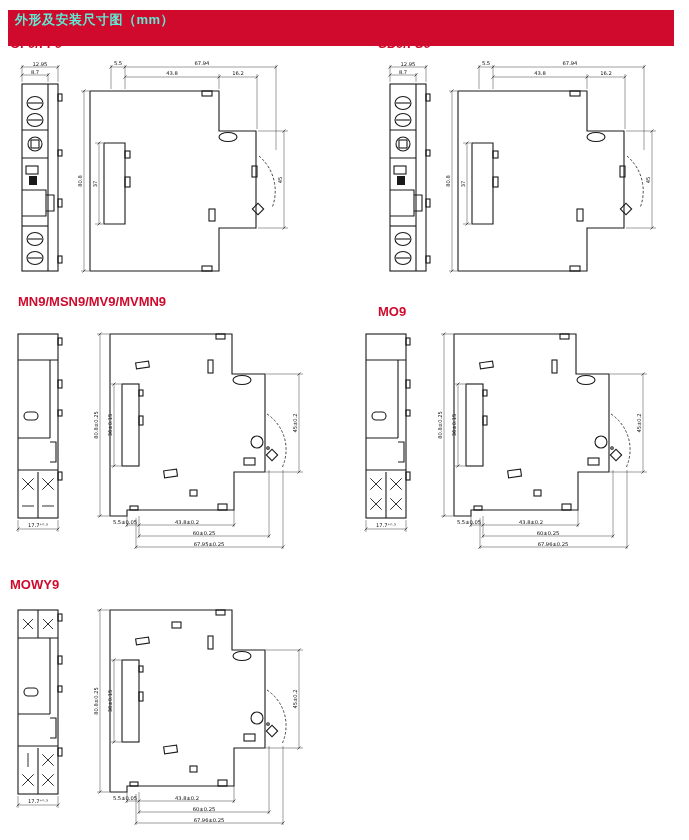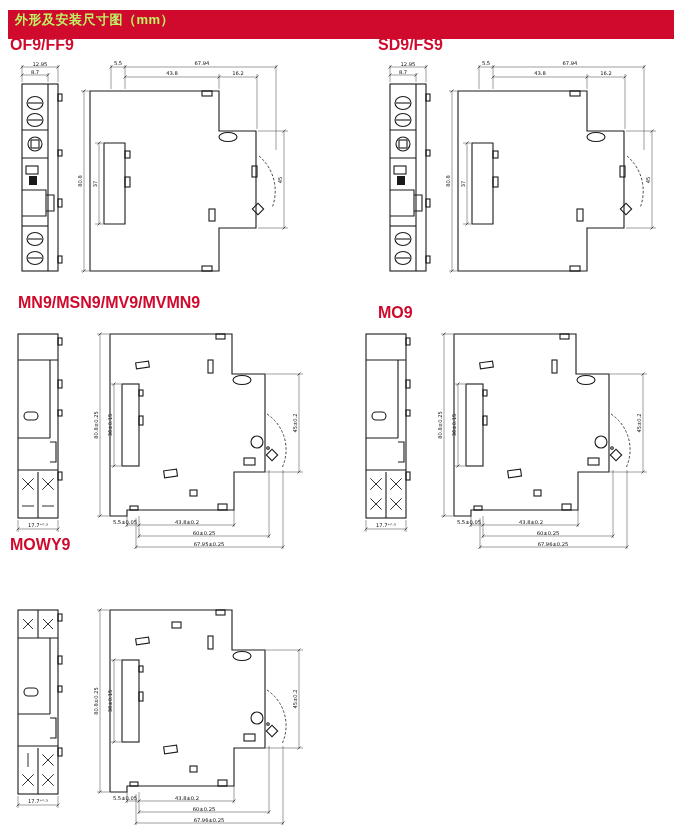--- a/index.html
+++ b/index.html
@@ -1,19 +1,19 @@
 <!DOCTYPE html>
 <html style="--accent: #cf0a2c;"><head>
 <meta charset="utf-8">
 <style>
   html,body{margin:0;padding:0;background:#ffffff;}
   body{width:689px;height:840px;position:relative;font-family:"Liberation Sans",sans-serif;}
-  .header-bar{position:absolute;left:8px;top:10px;width:666px;height:29px;background:var(--accent,#cf0a2c);
-    color:#bef264;font-weight:bold;font-size:13px;line-height:19px;padding-left:7px;box-sizing:border-box;letter-spacing:.5px;}
-  .sec-label{position:absolute;color:var(--accent,#cf0a2c);font-weight:bold;font-size:16px;white-space:nowrap;text-align:center;}
+  .header-bar{position:absolute;left:8px;top:10px;width:666px;height:36px;background:var(--accent,#cf0a2c);
+    color:#5eead4;font-weight:bold;font-size:13px;line-height:19px;padding-left:7px;box-sizing:border-box;letter-spacing:.5px;}
+  .sec-label{position:absolute;color:var(--accent,#cf0a2c);font-weight:bold;font-size:13px;white-space:nowrap;text-align:center;}
   svg.drawing{position:absolute;overflow:visible;}
   .body-ln path,.body-ln rect,.body-ln ellipse,.body-ln circle{fill:none;stroke:#1a1a1a;stroke-width:1.1;}
   .body-ln .fillsq{fill:#1a1a1a;stroke:none;}
   .dim path{fill:none;stroke:#2a2a2a;stroke-width:0.45;}
   .dim path.tick{stroke-width:0.7;}
   .dash{stroke-dasharray:2.6 1.8;stroke-width:0.8 !important;}
   .dimtext text{font-size:5.2px;fill:#111;text-anchor:middle;font-family:"DejaVu Sans",sans-serif;}
   .screw path{fill:none;stroke:#1a1a1a;stroke-width:0.9;}
 </style>
 </head>
@@ -290,21 +290,21 @@
     <text x="6" y="105" transform="rotate(-90 6 105)">80.8±0.25</text>
     <text x="20" y="105" transform="rotate(-90 20 105)">36±0.15</text>
     <text x="205" y="103" transform="rotate(-90 205 103)">45±0.2</text>
     <text x="33" y="203.5">5.5±0.05</text>
     <text x="95" y="203.5">43.8±0.2</text>
     <text x="112" y="214.5">60±0.25</text>
     <text x="117" y="225.5">67.96±0.25</text>
   </g>
 </svg>
 
-<div class="sec-label" style="left:10px;top:536px">MOWY9</div>
+<div class="sec-label" style="left:10px;top:577px">MOWY9</div>
 
 <svg class="drawing" style="left:6px;top:598px" width="66" height="215" viewBox="0 0 66 215">
   <g class="body-ln">
     <rect x="12" y="12" width="40" height="184"></rect>
     <path d="M12,40 H52 M32,12 V40 M44,40 V116 M12,116 H44 M44,120 H50 V140 H44 M12,148 H52 M32,150 V196"></path>
     <rect x="52" y="16" width="4" height="7"></rect>
       <rect x="52" y="58" width="4" height="8"></rect>
     <rect x="52" y="88" width="4" height="6"></rect>
       <rect x="52" y="150" width="4" height="8"></rect>
     <rect x="18" y="90" width="14" height="8" rx="4"></rect>

